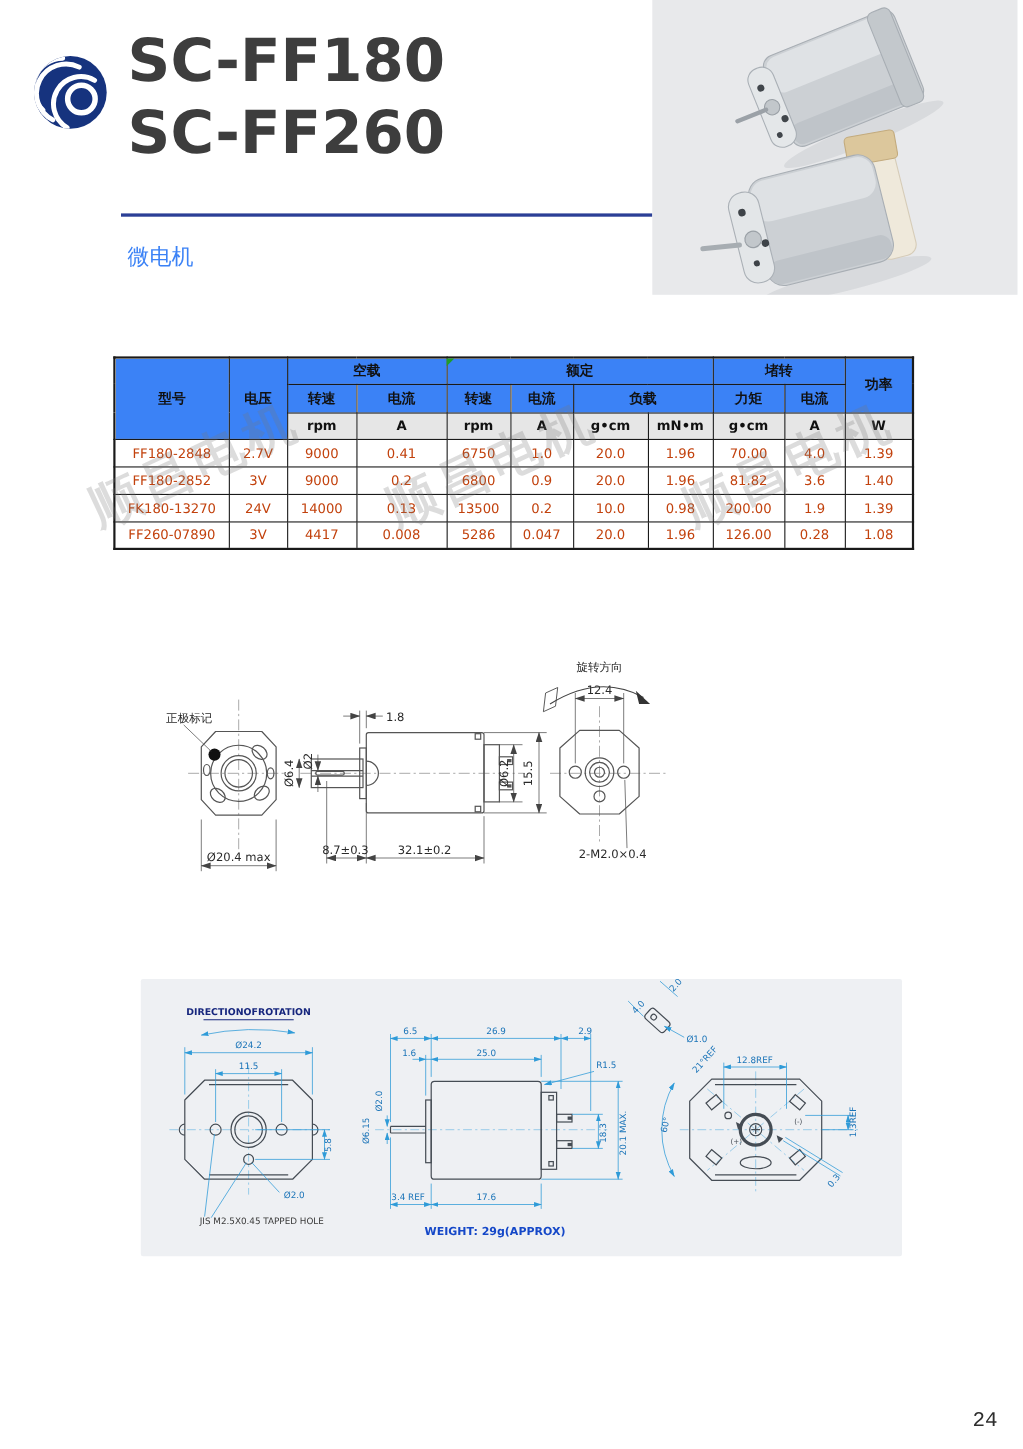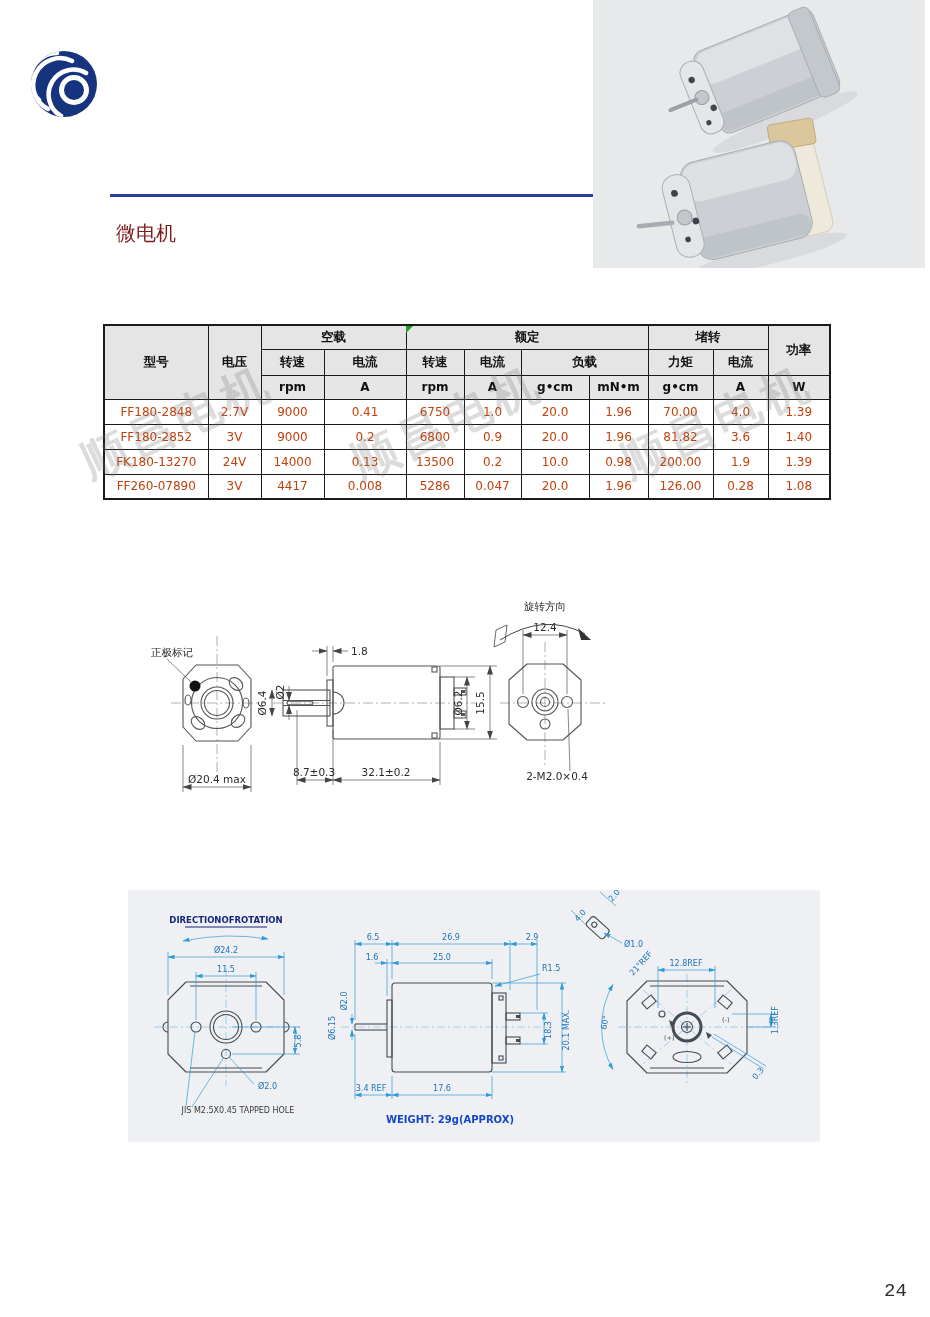--- a/index.html
+++ b/index.html
@@ -3,31 +3,31 @@
 <meta charset="utf-8">
 <style>
   html,body{margin:0;padding:0;background:#fff;}
   .page{position:relative;width:930px;height:1317px;background:#fff;overflow:hidden;
         font-family:"DejaVu Sans","Liberation Sans",sans-serif;color:#222;}
   
   .title{position:absolute;left:116px;top:24px;font-size:54px;font-weight:bold;
          color:#3d3d3d;line-height:1.2;letter-spacing:0;}
   .title span{display:block;}
   .rule{position:absolute;left:110px;top:194px;width:483px;height:3px;background:#2b3f96;}
-  .subtitle{position:absolute;left:116px;top:220px;font-size:20px;color:#7f1d1d;}
+  .subtitle{position:absolute;left:116px;top:220px;font-size:20px;color:#3b82f6;}
   .logo{position:absolute;left:30px;top:46px;}
   
   .photo-panel{position:absolute;left:593px;top:0;width:332px;height:268px;background:#e8e9eb;}
   
   table.spec{position:absolute;left:103px;top:324px;width:726px;border-collapse:collapse;
              table-layout:fixed;font-size:12px;}
   table.spec th,table.spec td{border:1px solid #1a1a1a;text-align:center;padding:0;
              overflow:hidden;white-space:nowrap;}
   table.spec{border:2px solid #1a1a1a;}
-  tr.h1 th,tr.h2 th{background:#e5e5e5;font-size:12.5px;font-weight:bold;color:#111;}
+  tr.h1 th,tr.h2 th{background:#3b82f6;font-size:12.5px;font-weight:bold;color:#111;}
   tr.h3 th{background:#e6e6e6;font-size:12px;font-weight:bold;color:#111;}
   tr.h1{height:24px;} tr.h2{height:26px;} tr.h3{height:24px;padding-left:28px;}
   tr.dr{height:25px;background:#fff;}
   tr.dr td{font-size:12px;color:#c2410c;}
   .green-tri{position:absolute;left:406px;top:326px;width:0;height:0;
              border-top:7px solid #1f9d2a;border-right:7px solid transparent;}
   .wm{position:absolute;font-size:46px;font-weight:bold;letter-spacing:5px;
       color:rgba(120,120,120,0.26);transform:rotate(-25deg);pointer-events:none;white-space:nowrap;}
   
   .mid-drawing{position:absolute;left:115px;top:580px;}
@@ -57,20 +57,24 @@
       </defs>
     <circle cx="34" cy="38" r="33" fill="#16337e"></circle>
     <g clip-path="url(#lc)">
       <path d="M 9,54 A 27,27 0 0 1 27,7" stroke="#fff" stroke-width="4.5" fill="none" stroke-linecap="round"></path>
       <path d="M 18,63 A 23,23 0 0 1 42,15" stroke="#fff" stroke-width="4.5" fill="none" stroke-linecap="round"></path>
       <path d="M 31,70 A 19,19 0 0 1 56,27" stroke="#fff" stroke-width="4.5" fill="none" stroke-linecap="round"></path>
       <circle cx="44" cy="44" r="12.5" stroke="#fff" stroke-width="5" fill="none"></circle>
     </g>
   </svg>
 
+  <div class="title">
+    <span>SC-FF180</span>
+    <span>SC-FF260</span>
+  </div>
   <div class="rule"></div>
   <div class="subtitle">微电机</div>
 
   <div class="photo-panel">
     <svg width="332" height="268" viewBox="0 0 332 268">
       <g transform="translate(172,72) rotate(-22)">
         <ellipse cx="0" cy="54" rx="78" ry="10" fill="rgba(80,90,100,0.10)"></ellipse>
         <rect x="-62" y="-44" width="128" height="88" rx="10" fill="#ccd0d4" stroke="#a8aeb4"></rect>
         <rect x="-60" y="-42" width="124" height="34" rx="10" fill="#dfe2e5"></rect>
         <rect x="-60" y="22" width="124" height="20" rx="8" fill="#bfc4c9"></rect>

